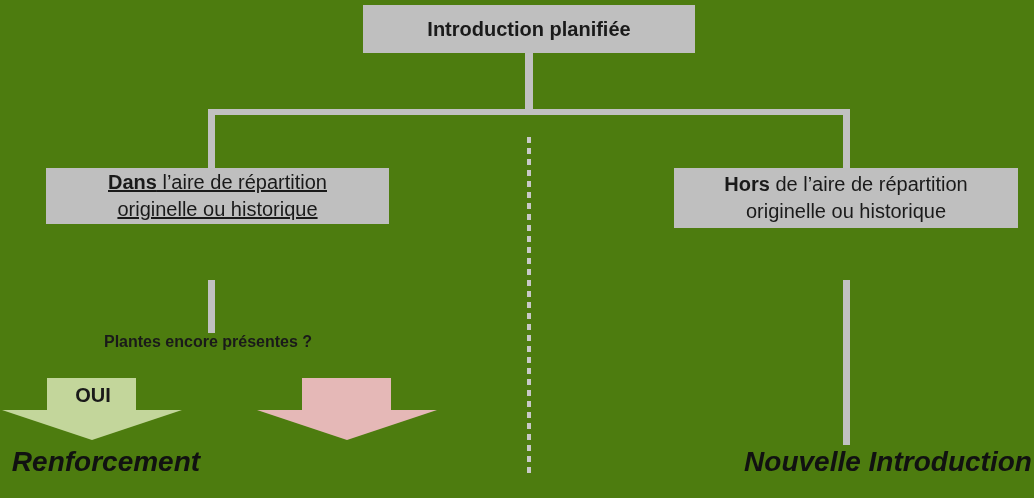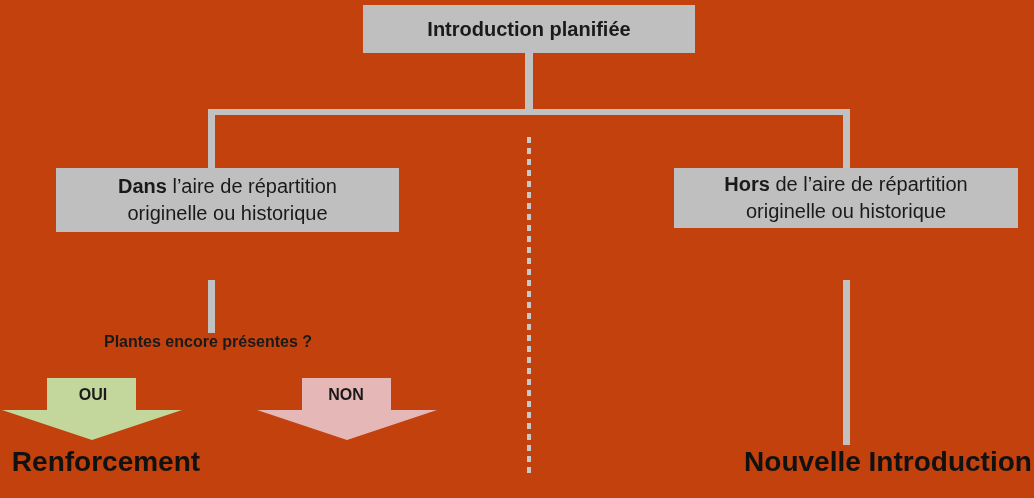--- a/index.html
+++ b/index.html
@@ -1,35 +1,35 @@
 <!DOCTYPE html>
 <html><head>
 <meta charset="utf-8">
 <style>
   html,body{margin:0;padding:0;background:#ffffff;}
   #stage{
     position:relative;
     width:1034px;height:498px;
-    background:#c2410c;
+    background:#4d7c0f;
     overflow:hidden;
     font-family:"Liberation Sans", sans-serif;
     color:#1a1a1a;
   }
   .box{
     position:absolute;
     background:#bfbfbf;
     display:flex;flex-direction:column;
     align-items:center;justify-content:center;
     text-align:center;
     font-size:20px;line-height:27px;
     color:#1a1a1a;
   }
   .box .b{font-weight:bold;}
   #root-box{left:363px;top:5px;width:332px;height:48px;font-weight:bold;}
-  #left-box{left:56px;top:168px;width:343px;height:64px;}
+  #left-box{left:46px;top:168px;width:343px;height:56px;text-decoration:underline;}
   #right-box{left:674px;top:168px;width:344px;height:60px;}
   .line{position:absolute;background:#c1c1c1;}
   #stem-root{left:525px;top:53px;width:8px;height:58px;}
   #h-line{left:208px;top:109px;width:642px;height:6px;}
   #drop-left{left:208px;top:113px;width:7px;height:55px;}
   #drop-right{left:843px;top:113px;width:7px;height:55px;}
   #stub-left{left:208px;top:280px;width:7px;height:53px;}
   #stem-right{left:843px;top:280px;width:7px;height:165px;}
   #divider{
     position:absolute;left:527px;top:137px;width:4px;height:339px;
@@ -39,28 +39,29 @@
     position:absolute;left:38px;top:333px;width:340px;
     text-align:center;font-size:16px;font-weight:bold;
   }
   .arrow{position:absolute;width:180px;height:62px;}
   #arrow-oui{left:2px;top:378px;}
   #arrow-non{left:257px;top:378px;}
   .arrow svg{display:block;width:100%;height:100%;}
   .arrow-label{
     position:absolute;height:30px;
     display:flex;align-items:center;justify-content:center;
-    font-size:16px;font-weight:bold;color:#1a1a1a;
+    font-size:20px;font-weight:bold;color:#1a1a1a;
   }
   #label-oui{left:48px;top:380px;width:90px;}
   #label-non{left:302px;top:380px;width:88px;}
   .result{
     position:absolute;top:446px;
     text-align:center;font-size:28px;font-weight:bold;color:#111111;
     white-space:nowrap;
+    font-style:italic;
   }
   #result-renforcement{left:0px;width:212px;}
   #result-reintroduction{left:220px;width:216px;}
   #result-nouvelle{left:738px;width:300px;}
 </style>
 </head>
 <body>
 
 <div id="stage">
 
@@ -93,18 +94,17 @@
       <polygon points="45,0 134,0 134,32 180,32 90,62 0,32 45,32" fill="#c3d69b"></polygon>
     </svg>
   </div>
   <div class="arrow-label" id="label-oui">OUI</div>
 
   <div class="arrow" id="arrow-non">
     <svg viewBox="0 0 180 62" preserveAspectRatio="none">
       <polygon points="45,0 134,0 134,32 180,32 90,62 0,32 45,32" fill="#e5b8b7"></polygon>
     </svg>
   </div>
-  <div class="arrow-label" id="label-non">NON</div>
 
   <div class="result" id="result-renforcement">Renforcement</div>
   <div class="result" id="result-nouvelle">Nouvelle Introduction</div>
 
 </div>
 
 </body></html>

